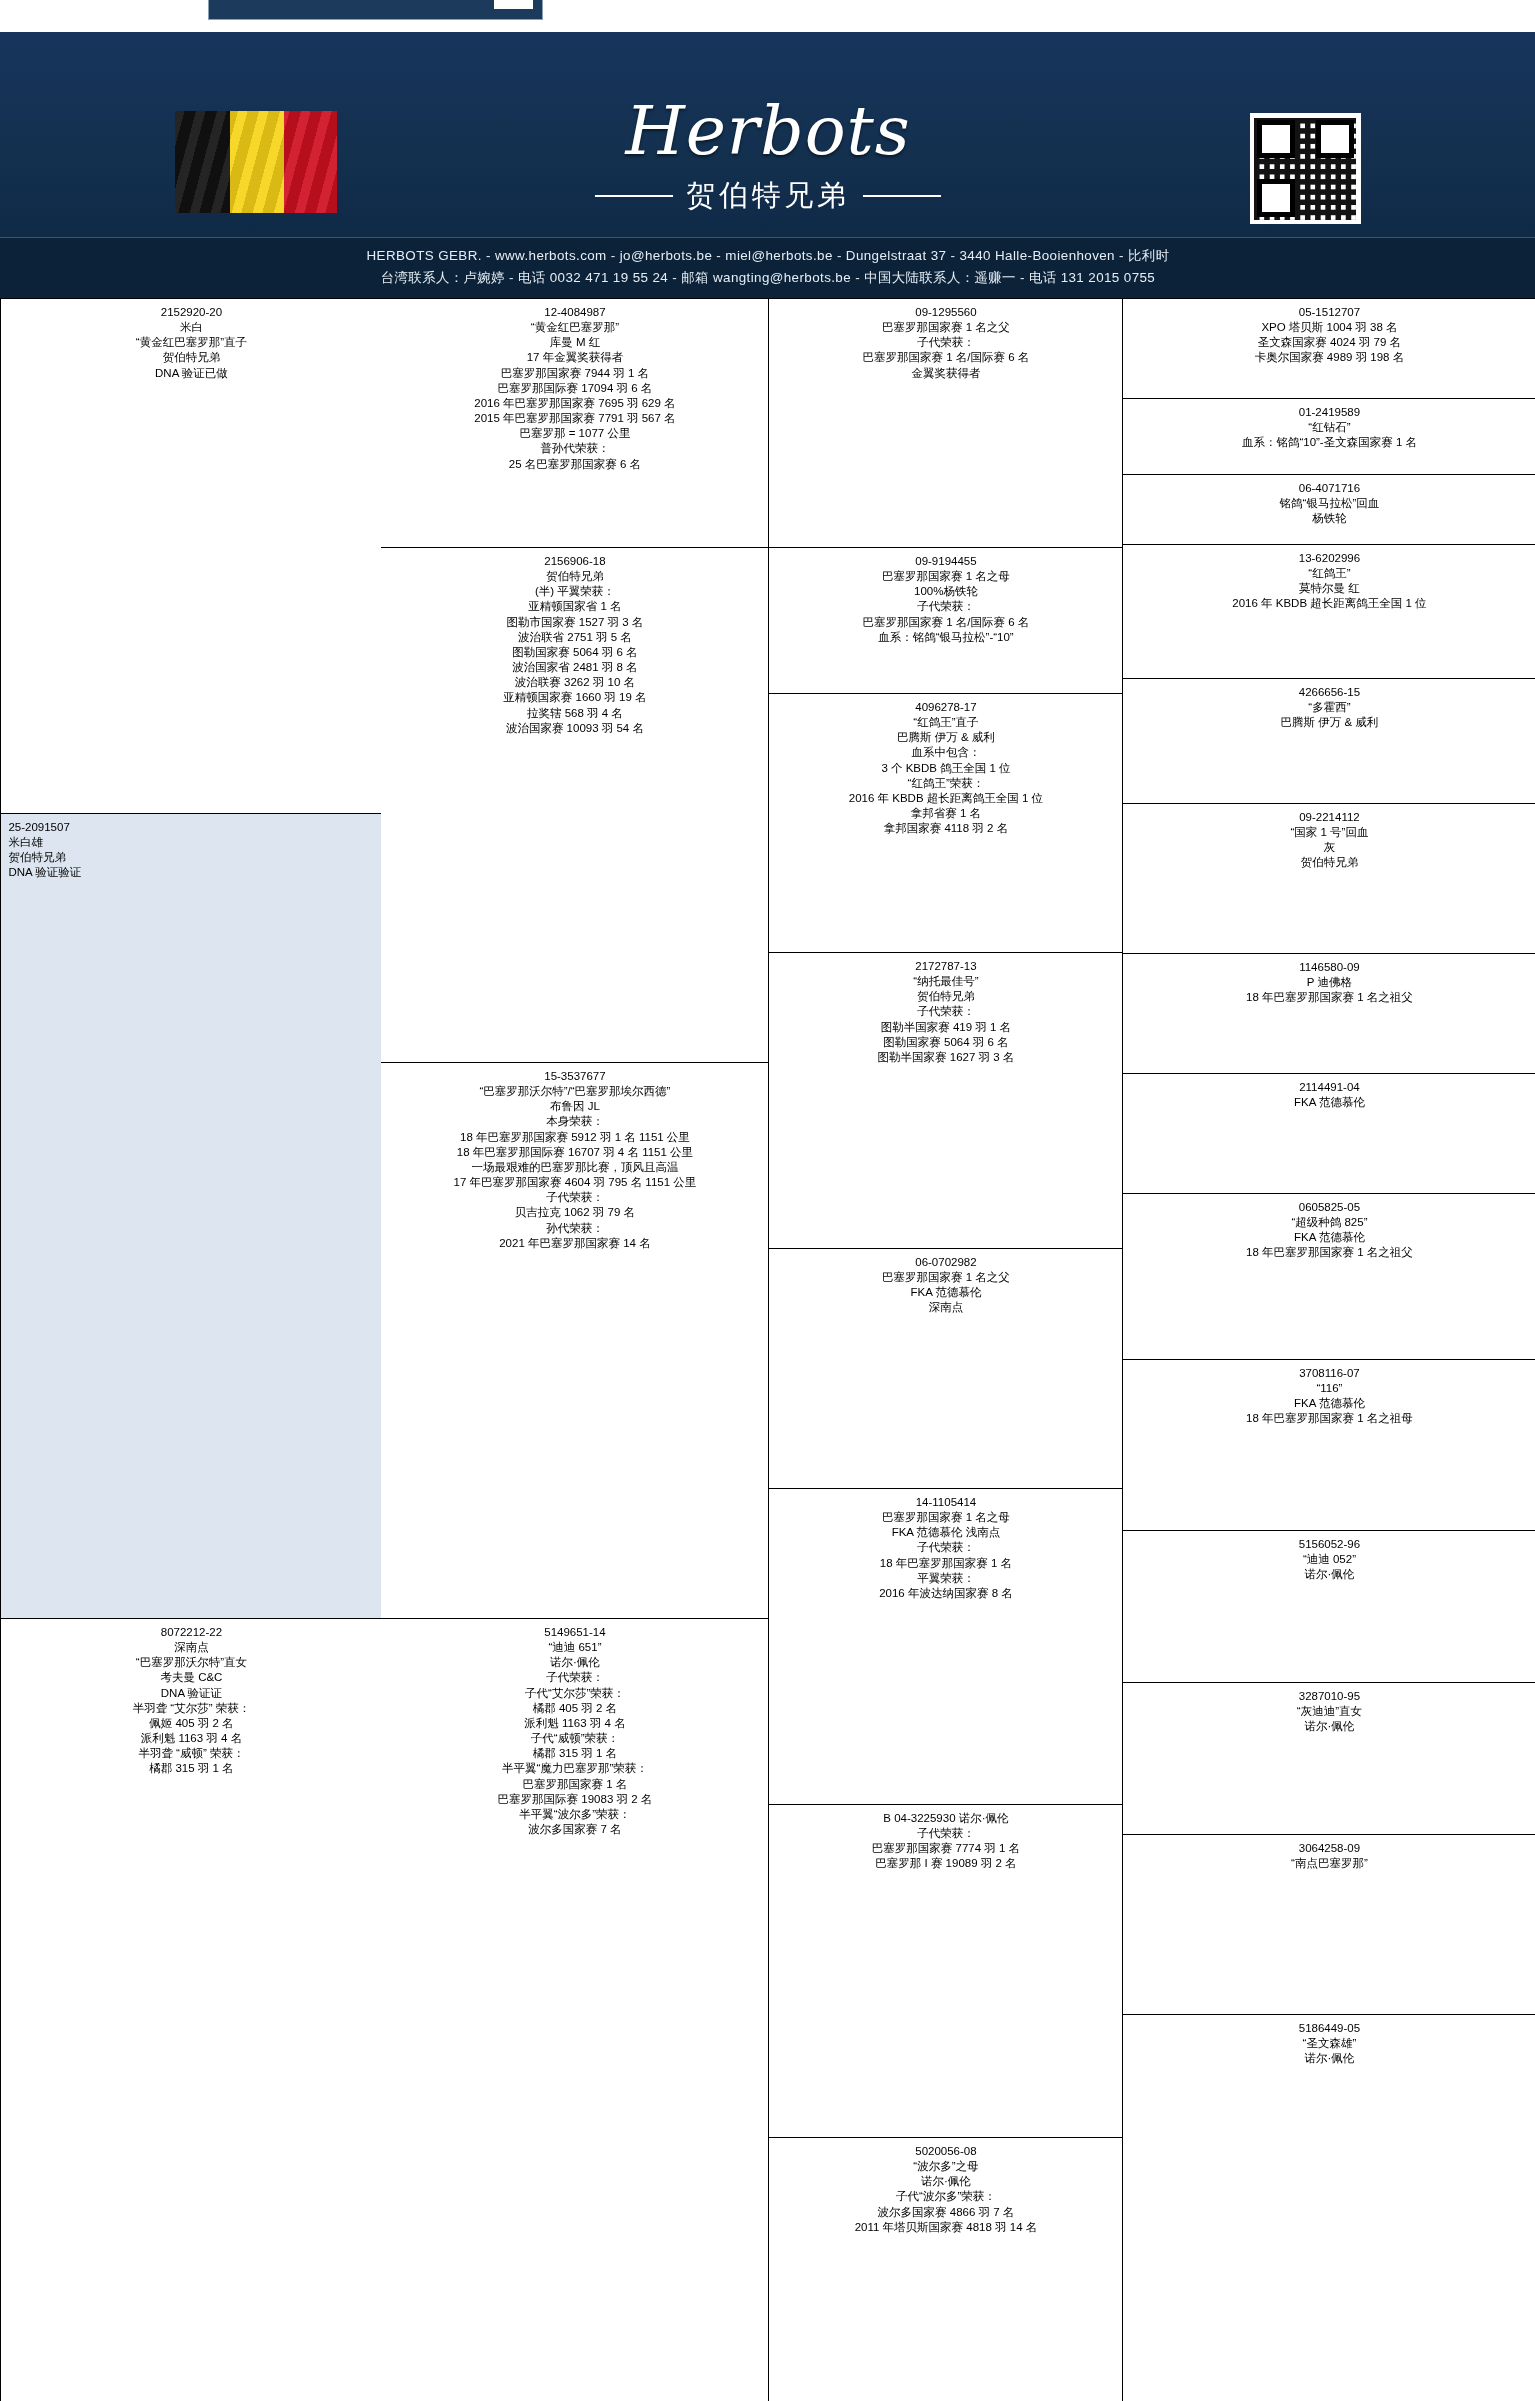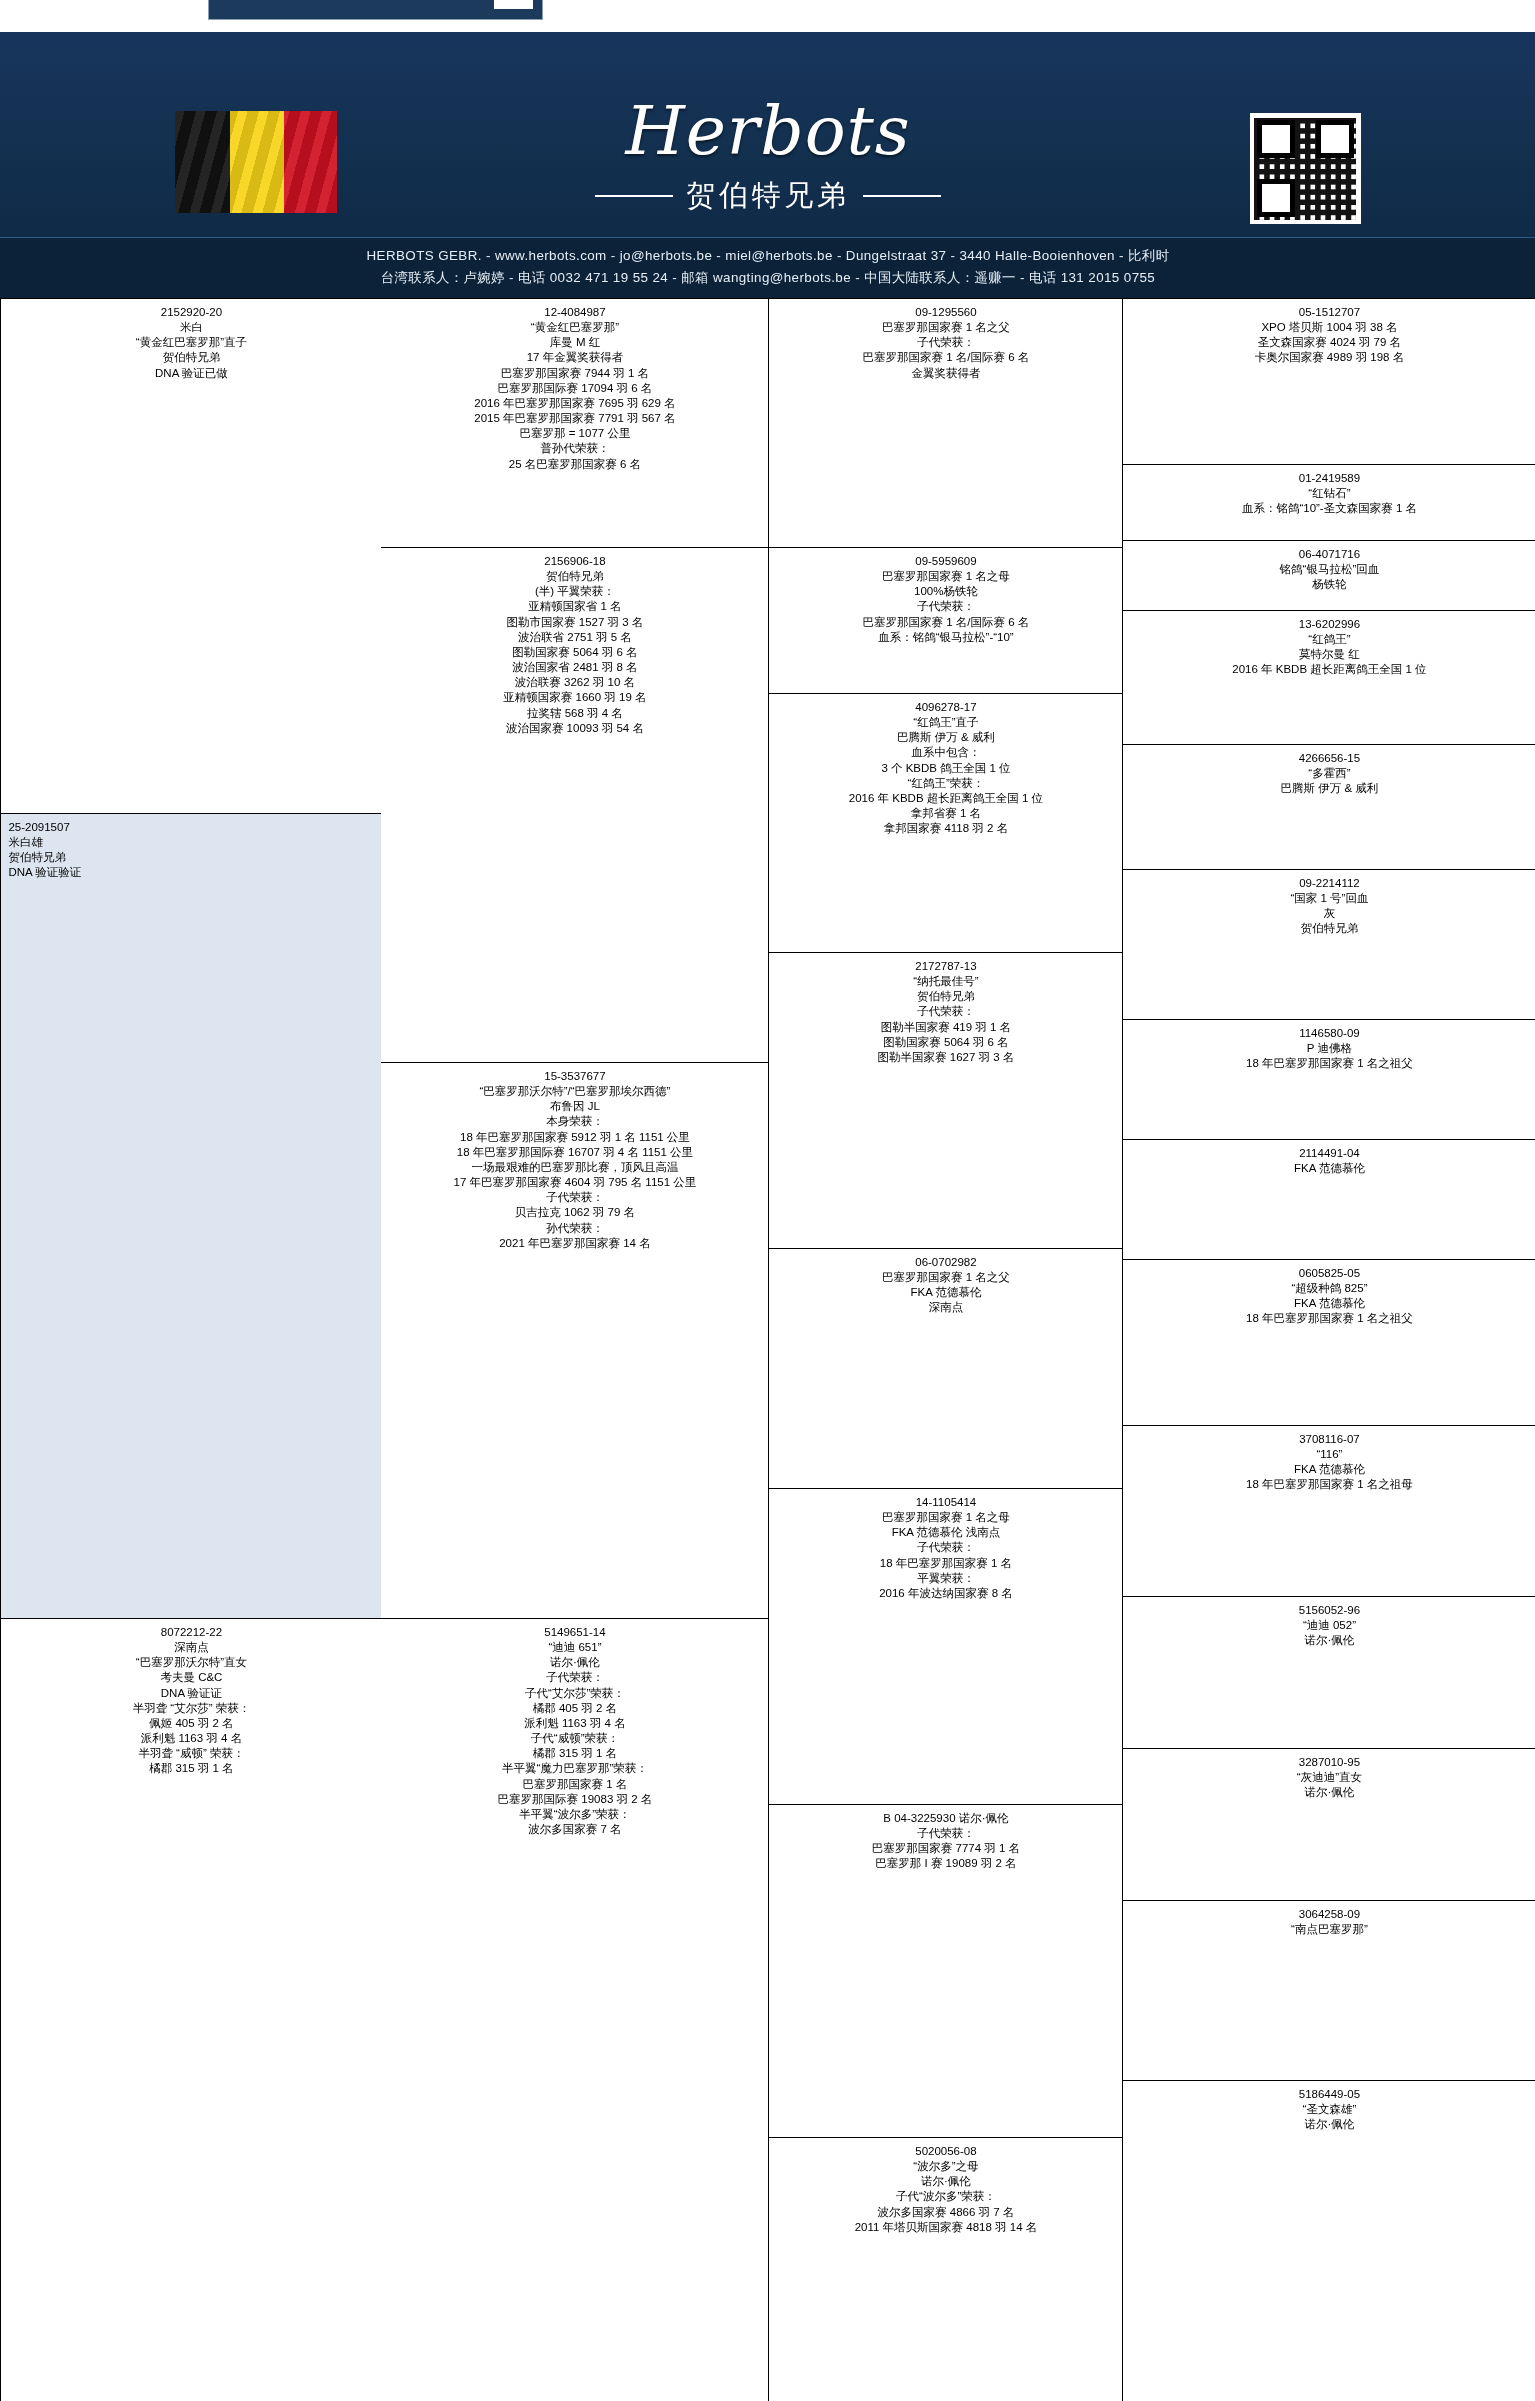--- a/index.html
+++ b/index.html
@@ -236,21 +236,21 @@
 半平翼“波尔多”荣获：
 波尔多国家赛          7 名</div>
       </div>
 
       <div style="width:354px;box-sizing:border-box;">
         <div class="cell white" style="height:249px;">09-1295560
 巴塞罗那国家赛 1 名之父
 子代荣获：
 巴塞罗那国家赛 1 名/国际赛 6 名
 金翼奖获得者</div>
-        <div class="cell white" style="height:146px;">09-5959609
+        <div class="cell white" style="height:146px;">09-9194455
 巴塞罗那国家赛 1 名之母
 100%杨铁轮
 子代荣获：
 巴塞罗那国家赛 1 名/国际赛 6 名
 血系：铭鸽“银马拉松”-“10”</div>
         <div class="cell white" style="height:259px;">4096278-17
 “红鸽王”直子
 巴腾斯 伊万 &amp; 威利
 血系中包含：
 3 个 KBDB 鸽王全国 1 位
@@ -282,21 +282,21 @@
 巴塞罗那 I 赛   19089 羽    2 名</div>
         <div class="cell white" style="height:730px;border-bottom:none;">5020056-08
 “波尔多”之母
 诺尔·佩伦
 子代“波尔多”荣获：
 波尔多国家赛    4866 羽 7 名
 2011 年塔贝斯国家赛 4818 羽 14 名</div>
       </div>
 
       <div style="width:413px;box-sizing:border-box;">
-        <div class="cell white" style="height:166px;">05-1512707
+        <div class="cell white" style="height:100px;">05-1512707
 XPO  塔贝斯      1004 羽   38 名
 圣文森国家赛  4024 羽   79 名
 卡奥尔国家赛  4989 羽  198 名</div>
         <div class="cell white" style="height:76px;">01-2419589
 “红钻石”
 血系：铭鸽“10”-圣文森国家赛 1 名</div>
         <div class="cell white" style="height:70px;">06-4071716
 铭鸽“银马拉松”回血
 杨铁轮</div>
         <div class="cell white" style="height:134px;">13-6202996

